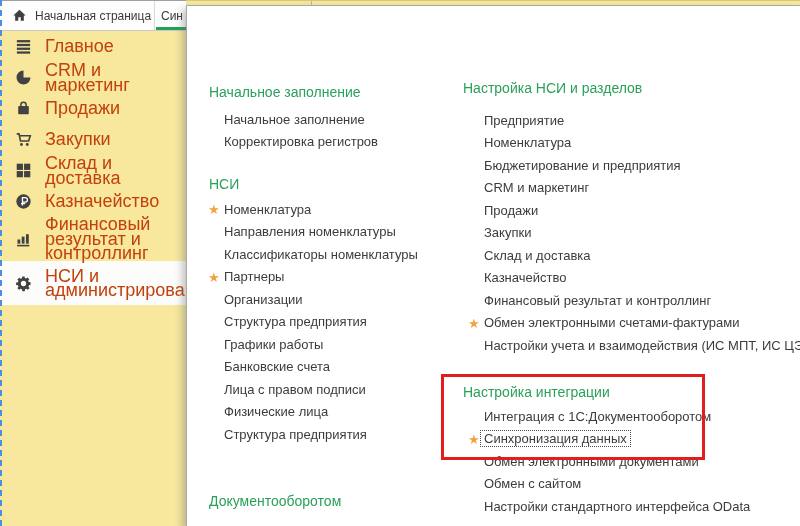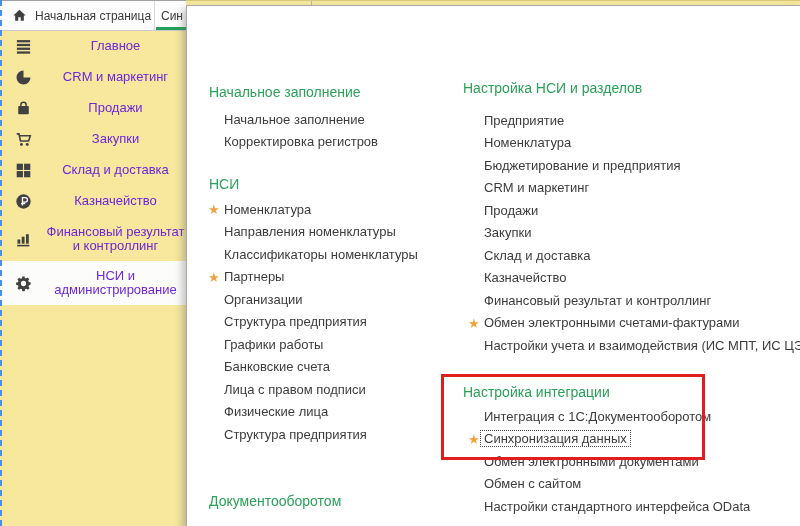--- a/index.html
+++ b/index.html
@@ -43,21 +43,21 @@
   
   .sidebar {
     position:absolute; left:0; top:31px; width:186px; height:495px;
     background:#f7e89e; z-index:1;
   }
   .sb-item {
     display:flex; align-items:center;
     padding-left:14px; cursor:pointer;
   }
   .sb-item .sb-ico { width:18px; height:18px; margin-right:13px; flex:0 0 18px; display:flex; align-items:center; justify-content:center; }
-  .sb-item .sb-label { font-size:13px; line-height:14.5px; color:#6d28d9; width:142px;text-align:center; }
+  .sb-item .sb-label { font-size:18px; line-height:14.5px; color:#c2410c; width:142px; }
   .h31 { height:31px; }
   .h44 { height:44px; }
   .sb-selected { background:#fcfcfb; }
 
   
   .dash-edge {
     position:absolute; left:0; top:0; height:526px; width:2px;
     border-left:2px dashed #4d8ede; z-index:40; pointer-events:none;
   }
 

